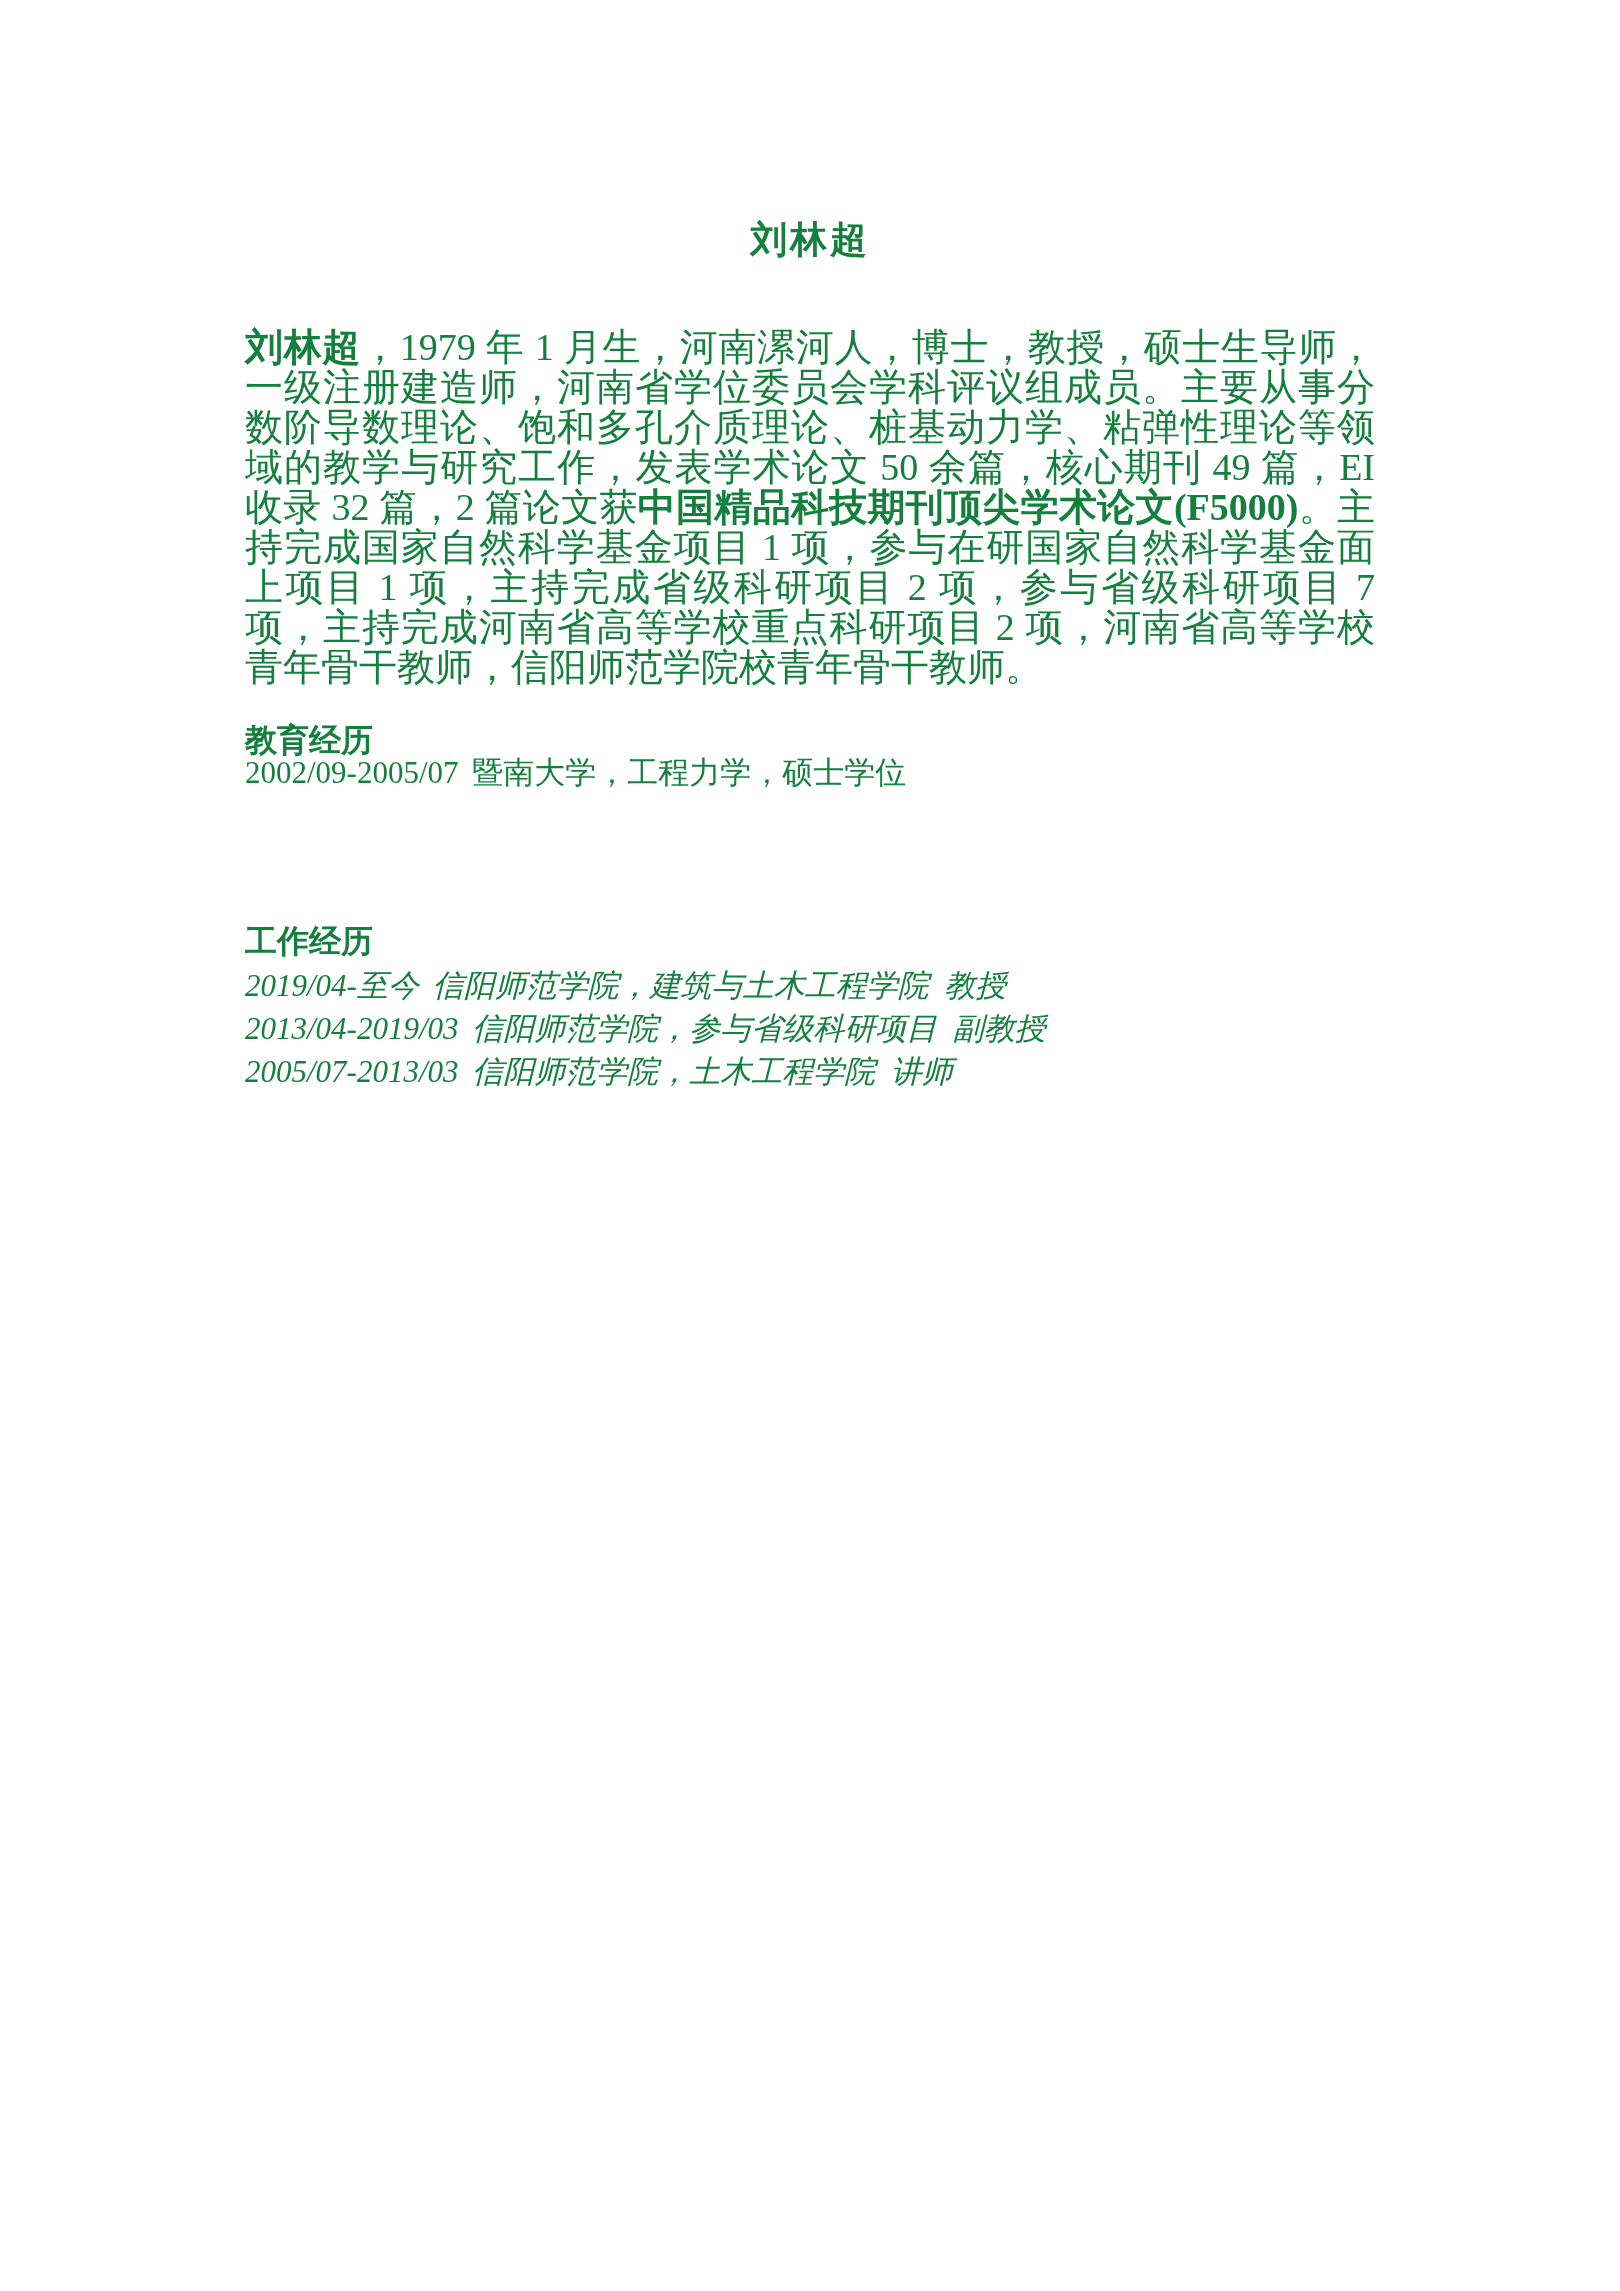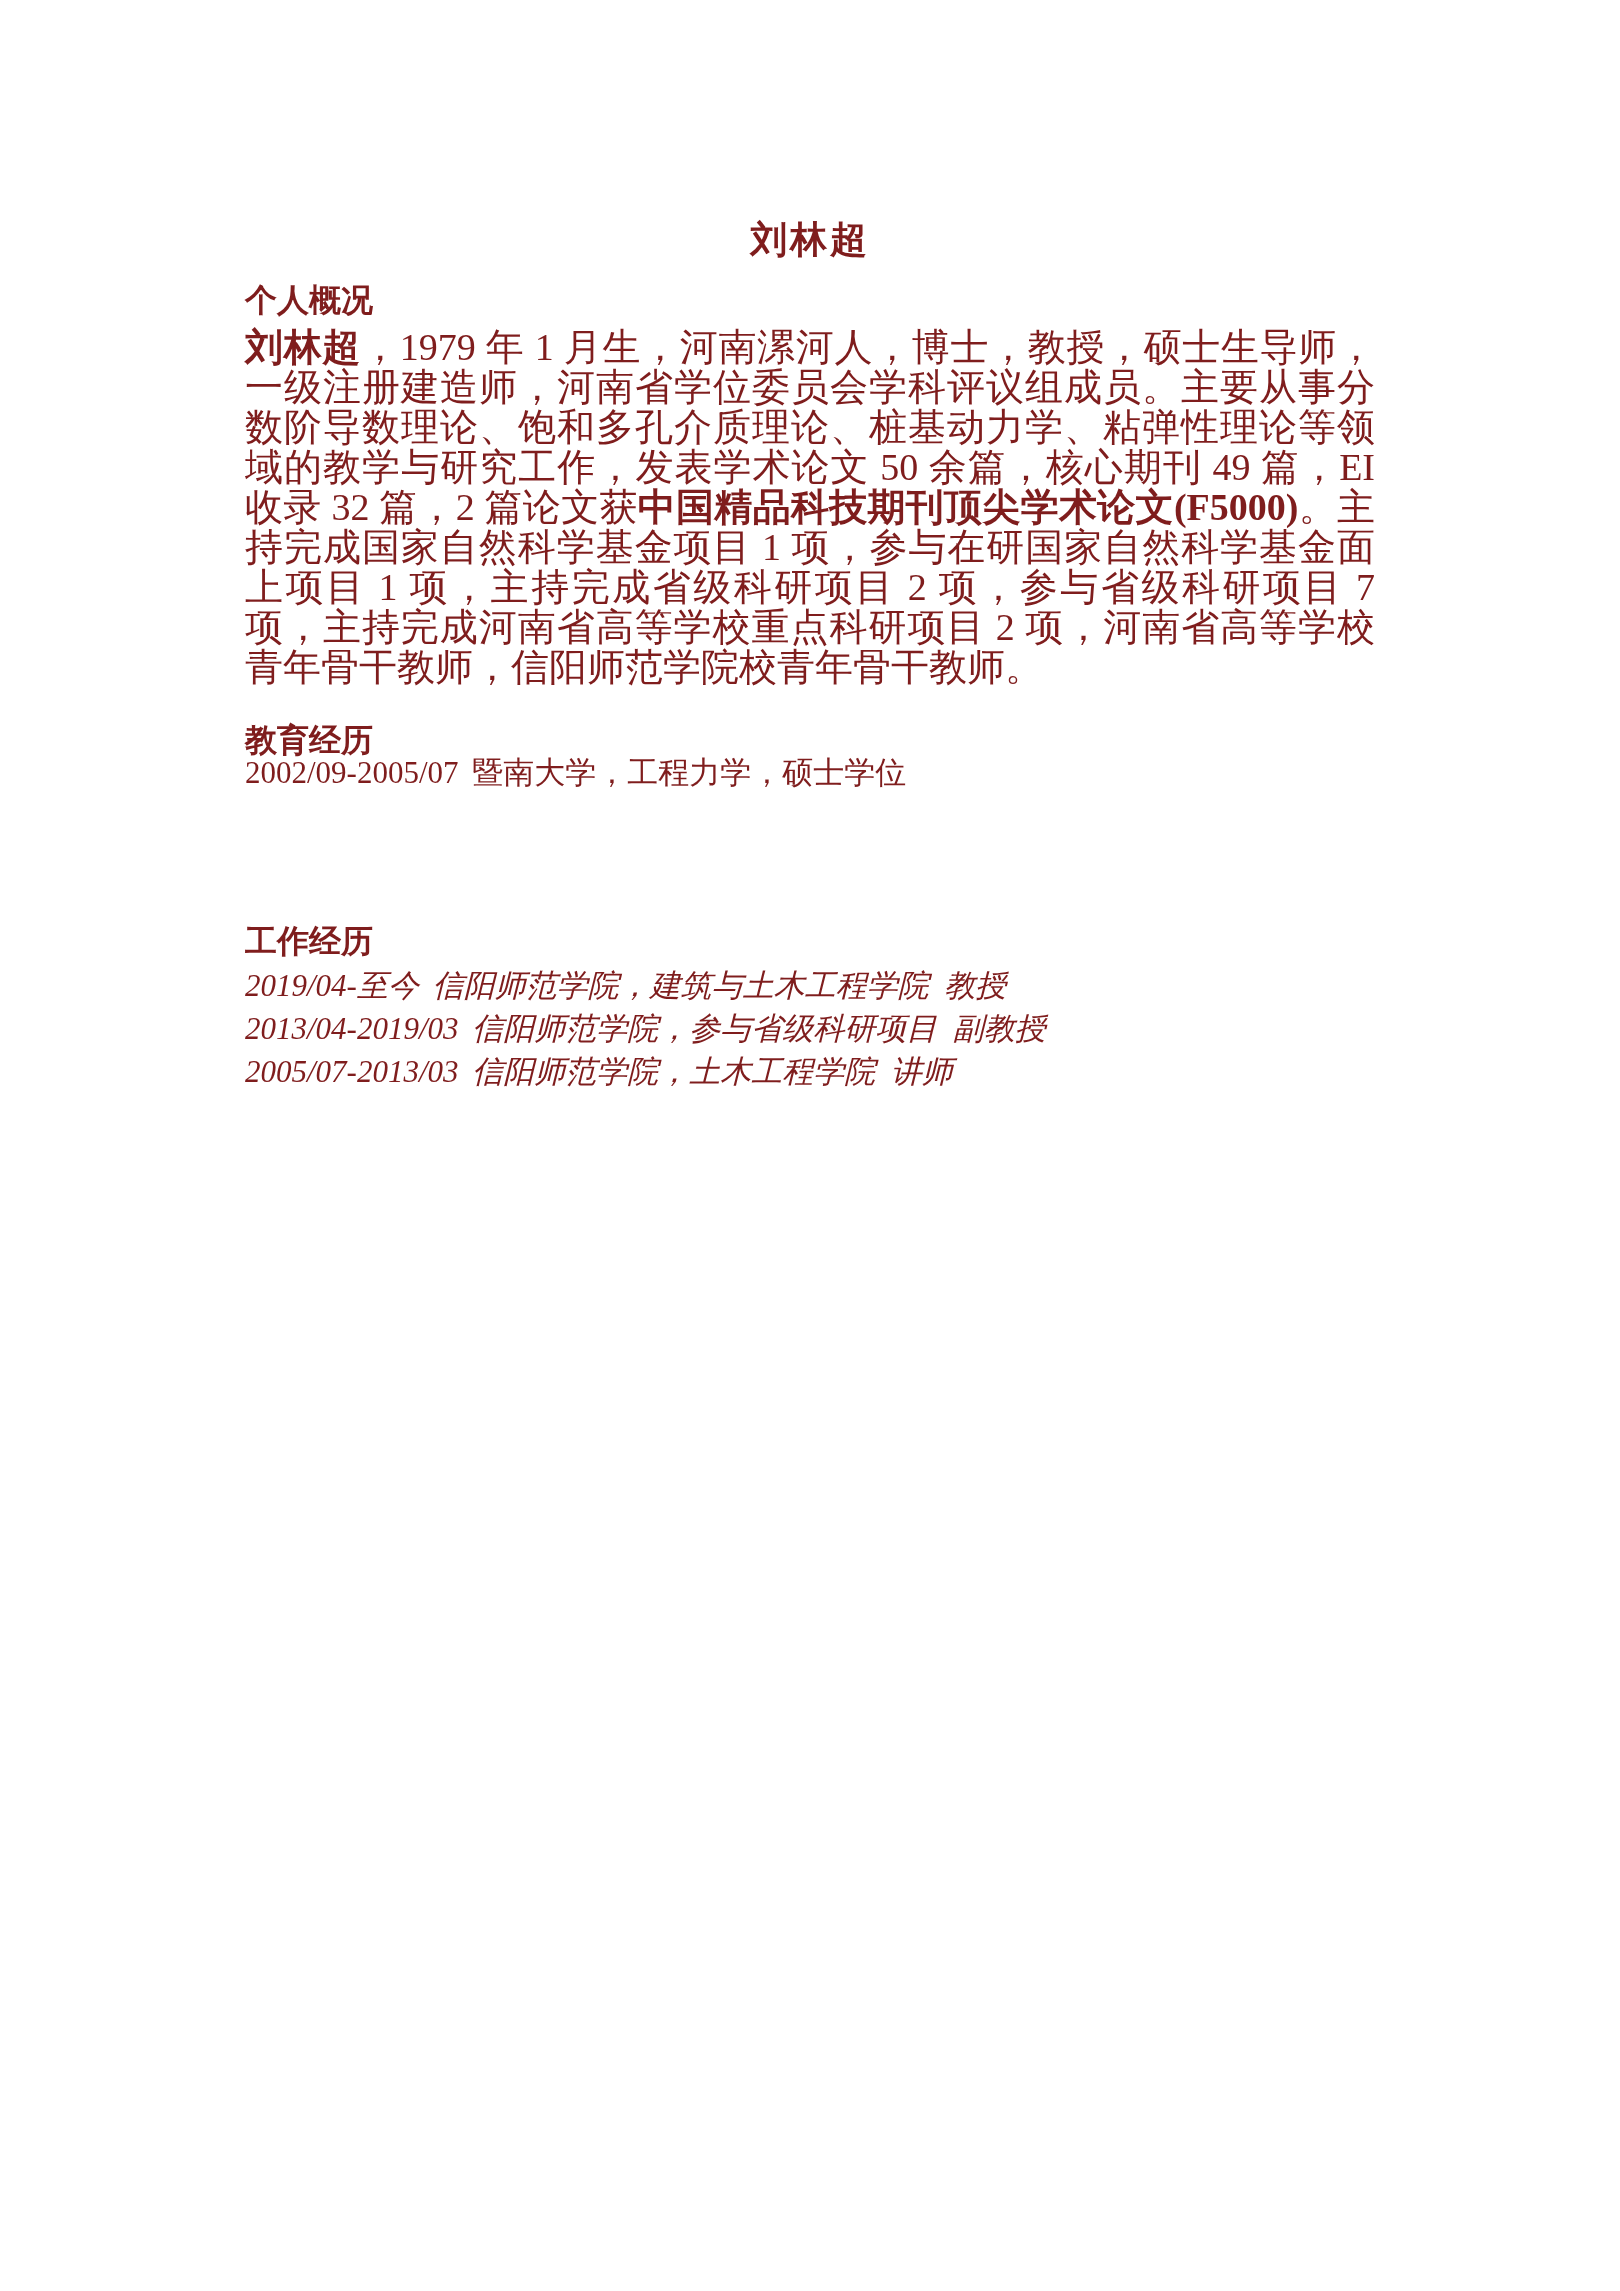--- a/index.html
+++ b/index.html
@@ -5,21 +5,21 @@
   html, body {
     margin: 0;
     padding: 0;
     background: #ffffff;
   }
   .page {
     position: relative;
     width: 1488px;
     height: 2292px;
     background: #ffffff;
-    color: #7f1d1d;
+    color: #15803d;
     font-family: "Liberation Serif", "DejaVu Serif", serif;
     overflow: hidden;
   }
   .doc-title {
     position: absolute;
     top: 215px;
     left: 0;
     width: 1620px;
     text-align: center;
     font-size: 37px;
@@ -62,21 +62,20 @@
   .row { height: 43px; }
   .row .period { display: inline-block; margin-right: 13.7px; }
 </style>
 </head>
 <body>
 
 <div class="page">
 
   <div class="doc-title">刘林超</div>
 
-  <div class="sec-heading" id="heading-profile">个人概况</div>
 
   <div class="profile-paragraph"><span class="bold">刘林超</span><span>，1979 年 1 月生，河南漯河人，博士，教授，硕士生导师，一级注册建造师，河南省学位委员会学科评议组成员。主要从事分数阶导数理论、饱和多孔介质理论、桩基动力学、粘弹性理论等领域的教学与研究工作，发表学术论文 50 余篇，核心期刊 49 篇，EI 收录 32 篇，2 篇论文获</span><span class="bold">中国精品科技期刊顶尖学术论文(F5000)</span><span>。主持完成国家自然科学基金项目 1 项，参与在研国家自然科学基金面上项目 1 项，主持完成省级科研项目 2 项，参与省级科研项目 7 项，主持完成河南省高等学校重点科研项目 2 项，河南省高等学校青年骨干教师，信阳师范学院校青年骨干教师。</span></div>
 
   <div class="sec-heading" id="heading-education">教育经历</div>
 
   <div class="rows" id="education-list"><div class="row"><span class="period">2002/09-2005/07</span><span class="detail">暨南大学，工程力学，硕士学位</span></div></div>
 
   <div class="sec-heading" id="heading-work">工作经历</div>
 
   <div class="rows" id="work-list"><div class="row"><span class="period">2019/04-至今</span><span class="detail">信阳师范学院，建筑与土木工程学院  教授</span></div><div class="row"><span class="period">2013/04-2019/03</span><span class="detail">信阳师范学院，参与省级科研项目  副教授</span></div><div class="row"><span class="period">2005/07-2013/03</span><span class="detail">信阳师范学院，土木工程学院  讲师</span></div></div>

